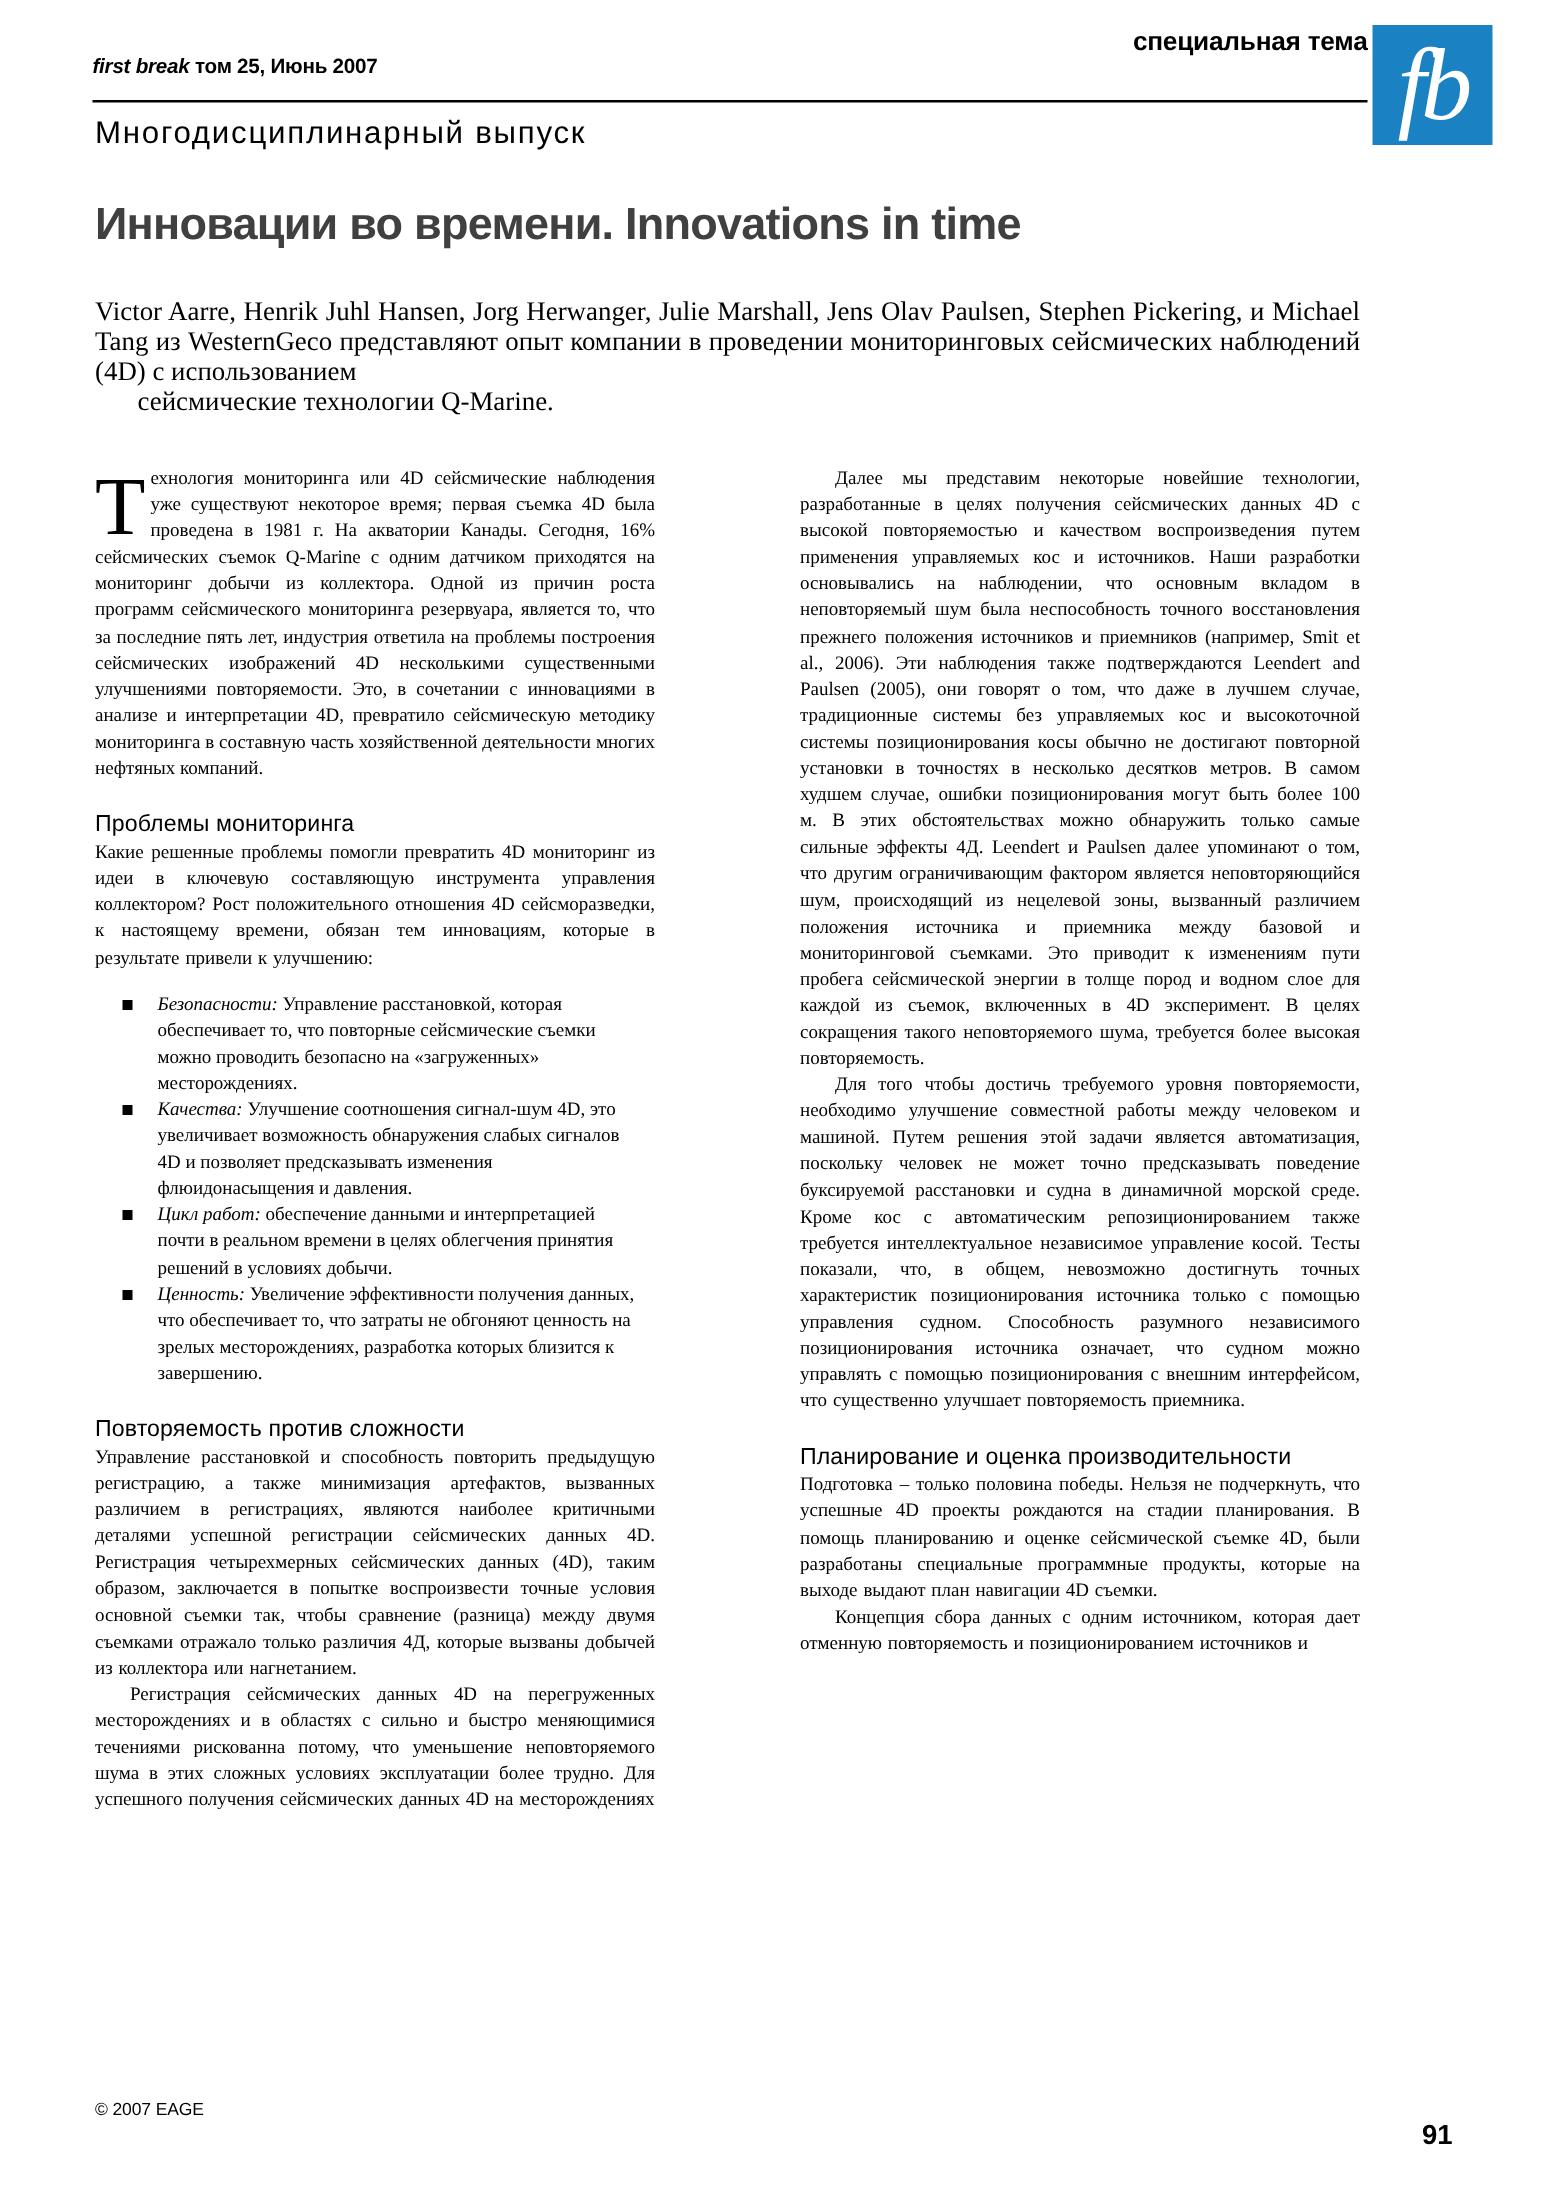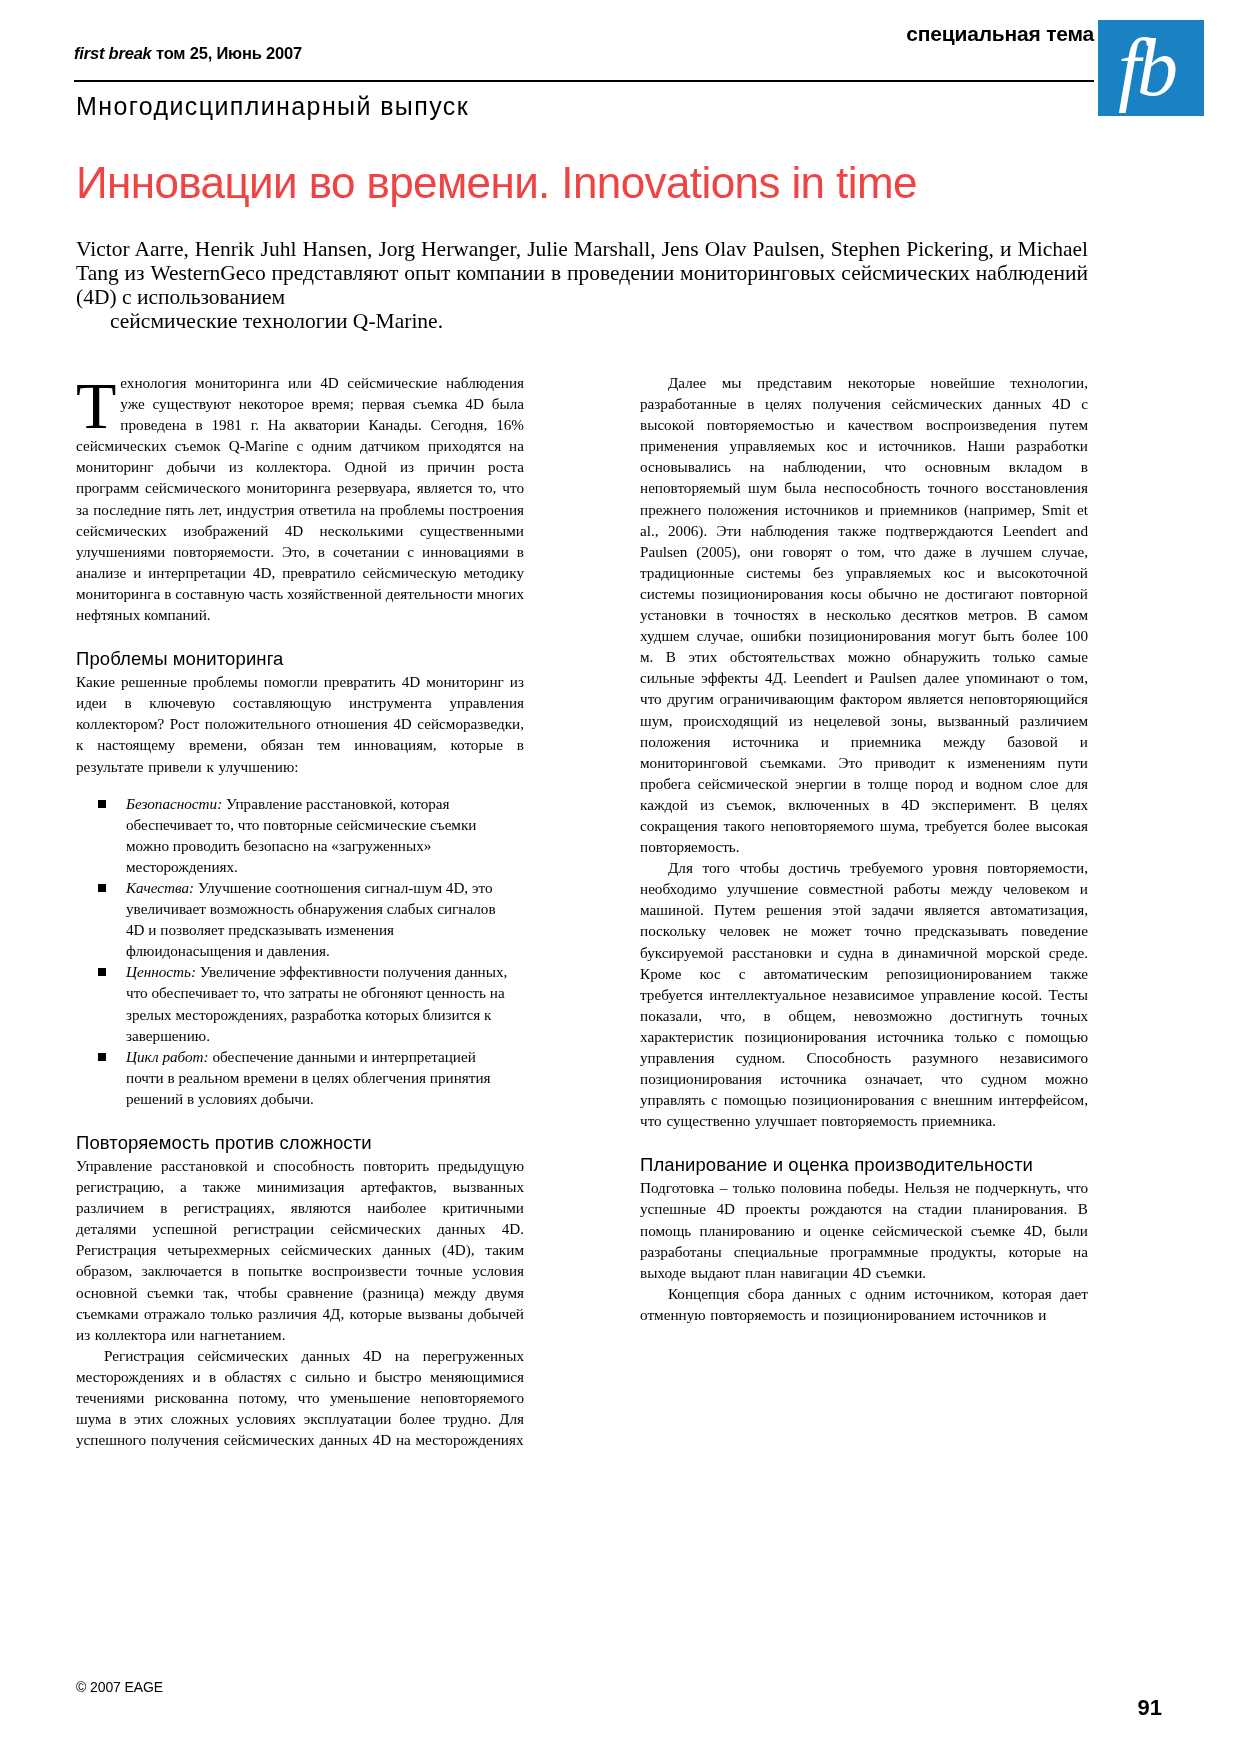--- a/index.html
+++ b/index.html
@@ -61,21 +61,21 @@
     width: 1020px;
     height: 2px;
     background: #000000;
   }
 
   
   .logo-box {
     position: absolute;
     left: 1098px;
     top: 20px;
-    width: 106px;
+    width: 96px;
     height: 96px;
     background: #1a81c2;
   }
   .logo-glyph {
     position: absolute;
     left: 0; top: 0;
     width: 96px; height: 96px;
     color: #ffffff;
     font-family: "Liberation Serif", serif;
     font-size: 82px;
@@ -97,24 +97,24 @@
     letter-spacing: 1.4px;
     white-space: nowrap;
   }
 
   
   .article-title {
     position: absolute;
     left: 76px;
     top: 158px;
     width: 1020px;
-    color: #ef4444;
-    font-family: "Liberation Sans", sans-serif;
-    font-size: 44px;
-    font-weight: 400;
+    color: #404040;
+    font-family: "Liberation Sans", sans-serif;
+    font-size: 36px;
+    font-weight: 700;
     letter-spacing: -0.6px;
     white-space: nowrap;
   }
 
   
   .authors {
     position: absolute;
     left: 76px;
     top: 237px;
     width: 1012px;
@@ -251,22 +251,22 @@
 
     <p class="dropcap-para noind"><span class="dropcap">Т</span><span>ехнология мониторинга или 4D сейсмические наблюдения уже существуют некоторое время; первая съемка 4D была проведена  в  1981 г. На акватории Канады. Сегодня, 16% сейсмических съемок Q-Marine с одним датчиком приходятся на мониторинг добычи из коллектора. Одной из причин роста программ сейсмического мониторинга резервуара, является то, что за последние пять лет, индустрия ответила на проблемы  построения сейсмических изображений 4D несколькими существенными улучшениями повторяемости. Это, в сочетании с инновациями в анализе и интерпретации 4D, превратило сейсмическую методику мониторинга в составную часть хозяйственной деятельности многих нефтяных компаний.</span></p>
 
     <h2 class="sec">Проблемы мониторинга</h2>
 
     <p class="noind just-loose">Какие решенные проблемы помогли превратить 4D мониторинг из идеи в ключевую составляющую инструмента управления коллектором? Рост положительного отношения 4D сейсморазведки, к настоящему времени, обязан тем инновациям, которые в результате привели к улучшению:</p>
 
     <ul class="bullets">
       <li><span class="sq"></span><i>Безопасности:</i><span> Управление расстановкой, которая обеспечивает то, что повторные сейсмические съемки можно проводить безопасно на «загруженных» месторождениях.</span></li>
       <li><span class="sq"></span><i>Качества:</i><span> Улучшение соотношения сигнал-шум 4D, это  увеличивает возможность обнаружения слабых сигналов 4D и позволяет предсказывать изменения флюидонасыщения и давления.</span></li>
+      <li><span class="sq"></span><i>Цикл работ:</i><span> обеспечение данными и интерпретацией почти в реальном времени в целях облегчения принятия решений  в условиях добычи.</span></li>
       <li><span class="sq"></span><i>Ценность:</i><span> Увеличение эффективности получения данных, что обеспечивает то, что затраты не обгоняют ценность на зрелых месторождениях, разработка которых близится к завершению.</span></li>
-      <li><span class="sq"></span><i>Цикл работ:</i><span> обеспечение данными и интерпретацией почти в реальном времени в целях облегчения принятия решений  в условиях добычи.</span></li>
     </ul>
 
     <h2 class="sec">Повторяемость против сложности</h2>
 
     <p class="noind just-loose">Управление расстановкой и способность повторить предыдущую регистрацию, а также минимизация артефактов, вызванных различием в регистрациях, являются наиболее критичными деталями успешной регистрации сейсмических данных 4D. Регистрация четырехмерных сейсмических данных (4D), таким образом,   заключается в попытке воспроизвести точные условия основной съемки так, чтобы сравнение (разница) между двумя съемками отражало только различия 4Д, которые вызваны  добычей из коллектора или нагнетанием.</p>
     <p class="ind just-loose">Регистрация сейсмических данных 4D на перегруженных месторождениях и в областях с сильно и быстро меняющимися течениями рискованна потому, что уменьшение неповторяемого шума  в этих сложных условиях эксплуатации  более трудно. Для успешного получения сейсмических данных 4D  на месторождениях</p>
   </div>
 
   <div class="col col-right">
     <p class="ind just-loose">Далее мы представим некоторые новейшие технологии, разработанные в целях получения  сейсмических данных 4D с высокой повторяемостью и качеством воспроизведения путем применения управляемых кос и источников. Наши разработки основывались на наблюдении, что  основным вкладом в неповторяемый шум была неспособность точного восстановления прежнего положения источников и приемников (например, Smit et al., 2006). Эти наблюдения также подтверждаются Leendert and Paulsen (2005), они говорят о том, что даже в лучшем случае, традиционные системы  без управляемых кос и высокоточной системы позиционирования косы обычно не достигают повторной установки в точностях в несколько десятков метров. В самом худшем случае, ошибки позиционирования могут быть более 100 м. В этих обстоятельствах  можно обнаружить только самые сильные  эффекты 4Д. Leendert и Paulsen далее упоминают о том, что другим ограничивающим фактором является неповторяющийся шум, происходящий из нецелевой зоны, вызванный различием положения источника и приемника между базовой и мониторинговой съемками. Это приводит к изменениям пути пробега  сейсмической энергии в толще пород и водном слое  для каждой из съемок, включенных в 4D  эксперимент.  В  целях  сокращения  такого неповторяемого  шума,  требуется   более  высокая повторяемость.</p>

